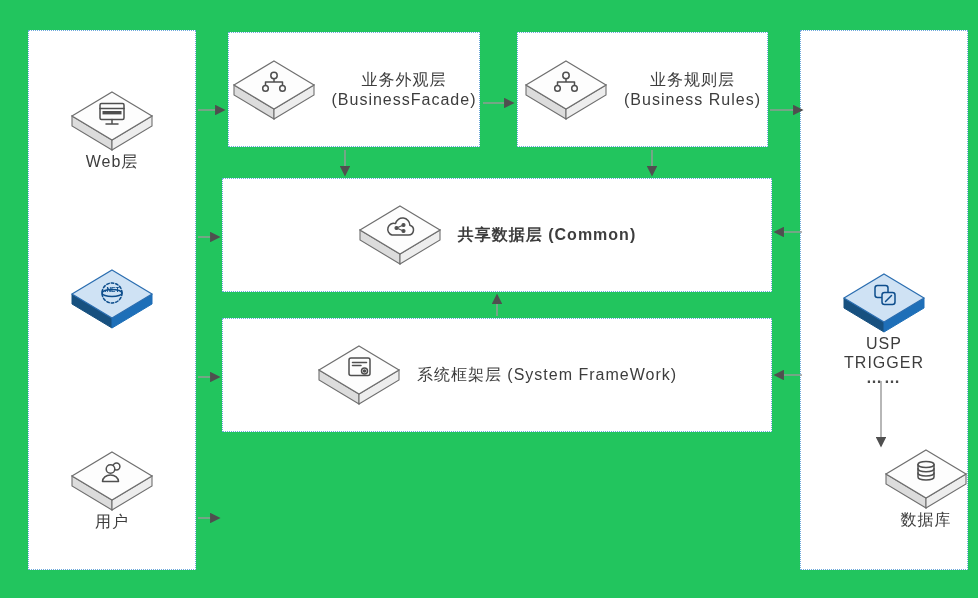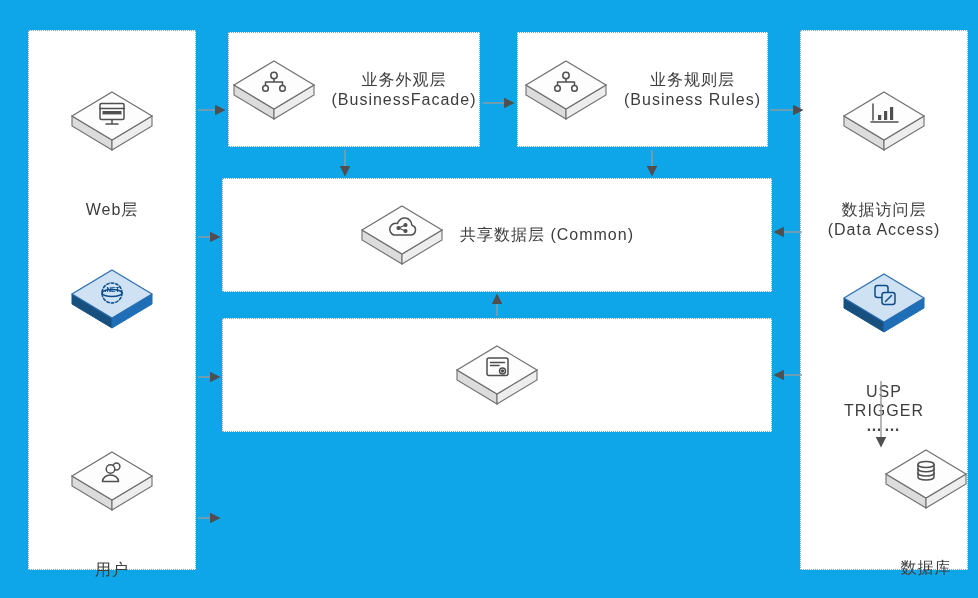--- a/index.html
+++ b/index.html
@@ -1,22 +1,22 @@
 <!DOCTYPE html>
 <html><head>
 <meta charset="utf-8">
 <style>
   html,body{margin:0;padding:0;background:#ffffff;}
   .canvas{
-    position:relative;width:978px;height:598px;background:#0ea5e9;overflow:hidden;
+    position:relative;width:978px;height:598px;background:#22c55e;overflow:hidden;
     font-family:"Liberation Sans","DejaVu Sans",sans-serif;color:#3d3d3d;
   }
   .dotbox{position:absolute;border:1.5px dotted #6fa9dc;box-sizing:border-box;background:#ffffff;}
   .layer{display:flex;align-items:center;justify-content:center;gap:16px;}
-  .node{position:absolute;display:flex;flex-direction:column;align-items:center;gap:48px;}
+  .node{position:absolute;display:flex;flex-direction:column;align-items:center;}
   .lbl{font-size:16px;letter-spacing:1px;line-height:20px;text-align:center;white-space:nowrap;}
   .lbl.small-gap{line-height:19px;}
   .ellipsis-lbl{font-size:16px;letter-spacing:2px;line-height:12px;font-weight:bold;color:#4a4a4a;}
   .iso{display:block;}
   .arrows{position:absolute;left:0;top:0;pointer-events:none;}
   .glyph{stroke:#4f4f4f;stroke-width:1.5;fill:none;stroke-linecap:round;stroke-linejoin:round;}
   .glyph-blue{stroke:#0d4d8c;stroke-width:1.5;fill:none;stroke-linecap:round;stroke-linejoin:round;}
 </style>
 </head>
 <body>
@@ -69,21 +69,21 @@
         <circle cx="33.5" cy="29.4" r="2.8" fill="#fdfdfd"></circle>
         <circle cx="50.5" cy="29.4" r="2.8" fill="#fdfdfd"></circle>
       </g>
     </svg>
     <div class="lbl">
       <div>业务规则层</div>
       <div>(Business Rules)</div>
     </div>
   </div>
 
-  <div class="dotbox layer" style="left:222px;top:178px;width:550px;height:114px;">
+  <div class="dotbox layer" style="left:222px;top:178px;width:550px;height:114px;font-weight:bold;">
     <svg class="iso" width="84" height="62" viewBox="0 0 84 62">
       <use href="#iso-gray"></use>
       <g class="glyph">
         <path d="M34,31 h16.5 a5,5 0 0 0 1.4,-9.8 a7.3,7.3 0 0 0 -14.4,-1.6 a5.7,5.7 0 0 0 -3.5,11.4 z" fill="#fdfdfd"></path>
         <g stroke-width="1.2">
           <circle cx="38.5" cy="24" r="1.5" fill="#4f4f4f"></circle>
           <circle cx="45.5" cy="21" r="1.5" fill="#4f4f4f"></circle>
           <circle cx="45.5" cy="27" r="1.5" fill="#4f4f4f"></circle>
           <path d="M38.5,24 L45.5,21 M38.5,24 L45.5,27"></path>
         </g>
@@ -95,20 +95,21 @@
   <div class="dotbox layer" style="left:222px;top:318px;width:550px;height:114px;">
     <svg class="iso" width="84" height="62" viewBox="0 0 84 62">
       <use href="#iso-gray"></use>
       <g class="glyph" stroke-width="1.4">
         <rect x="32" y="14" width="21" height="17.5" rx="2" fill="#fdfdfd"></rect>
         <path d="M35.5,18.5 H49.5 M35.5,21.5 H44"></path>
         <circle cx="47.5" cy="27" r="3" fill="#fdfdfd"></circle>
         <circle cx="47.5" cy="27" r="1" fill="#4f4f4f"></circle>
       </g>
     </svg>
+    <div class="lbl">系统框架层 (System FrameWork)</div>
   </div>
 
 
   <div class="node" style="left:28px;top:90px;width:168px;">
     <svg class="iso" width="84" height="62" viewBox="0 0 84 62">
       <use href="#iso-gray"></use>
       <g class="glyph" stroke-width="1.3">
         <rect x="30" y="13.5" width="24" height="16" rx="1.5" fill="#fdfdfd"></rect>
         <path d="M30,18.5 H54"></path>
         <rect x="32.5" y="21" width="19" height="3.4" fill="#4f4f4f" stroke="none"></rect>
@@ -134,35 +135,20 @@
       <use href="#iso-gray"></use>
       <g class="glyph" stroke-width="1.4">
         <circle cx="46.5" cy="16.5" r="3.4"></circle>
         <circle cx="40.5" cy="19" r="4.3" fill="#fdfdfd"></circle>
         <path d="M32.5,31.5 a8,6.6 0 0 1 16,0 z" fill="#fdfdfd"></path>
       </g>
     </svg>
     <div class="lbl">用户</div>
   </div>
 
-  <div class="node" style="left:800px;top:90px;width:168px;">
-    <svg class="iso" width="84" height="62" viewBox="0 0 84 62">
-      <use href="#iso-gray"></use>
-      <g class="glyph" stroke-width="1.4">
-        <path d="M31,14 V30 M29,32 H56"></path>
-        <rect x="36" y="25" width="3.2" height="5" fill="#4f4f4f" stroke="none"></rect>
-        <rect x="42" y="21" width="3.2" height="9" fill="#4f4f4f" stroke="none"></rect>
-        <rect x="48" y="17" width="3.2" height="13" fill="#4f4f4f" stroke="none"></rect>
-      </g>
-    </svg>
-    <div class="lbl">
-      <div>数据访问层</div>
-      <div>(Data Access)</div>
-    </div>
-  </div>
 
   <div class="node" style="left:800px;top:272px;width:168px;">
     <svg class="iso" width="84" height="62" viewBox="0 0 84 62">
       <use href="#iso-blue"></use>
       <g class="glyph-blue" stroke-width="1.5">
         <rect x="33" y="13.5" width="13" height="12" rx="2.5" fill="#cfe2f4"></rect>
         <rect x="40" y="20.5" width="13" height="12" rx="2.5" fill="#cfe2f4"></rect>
         <path d="M43.5,29.5 L49.5,23.5"></path>
       </g>
     </svg>

